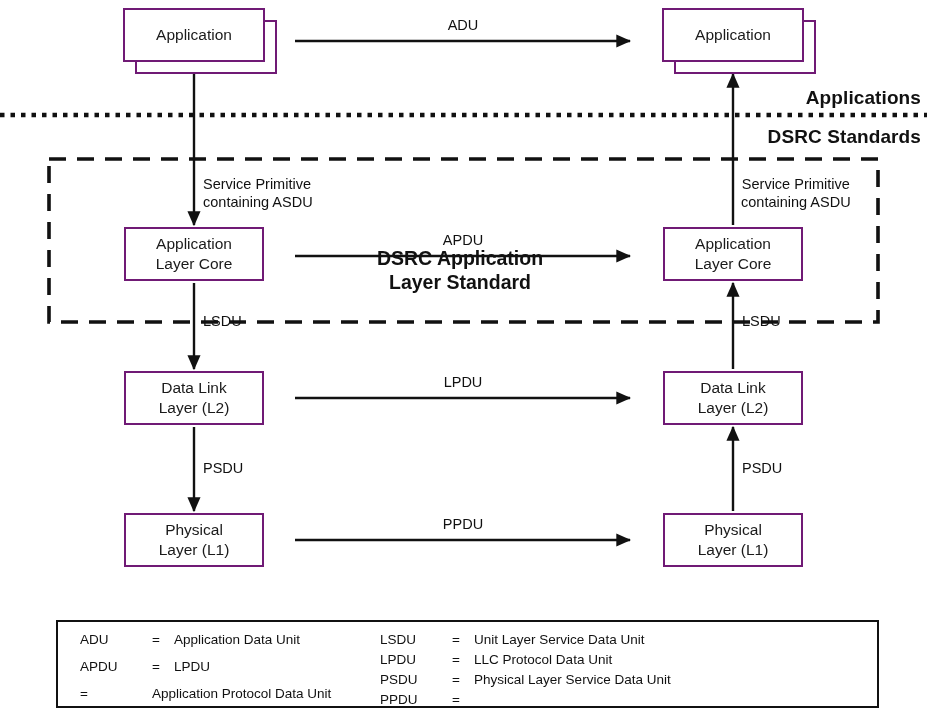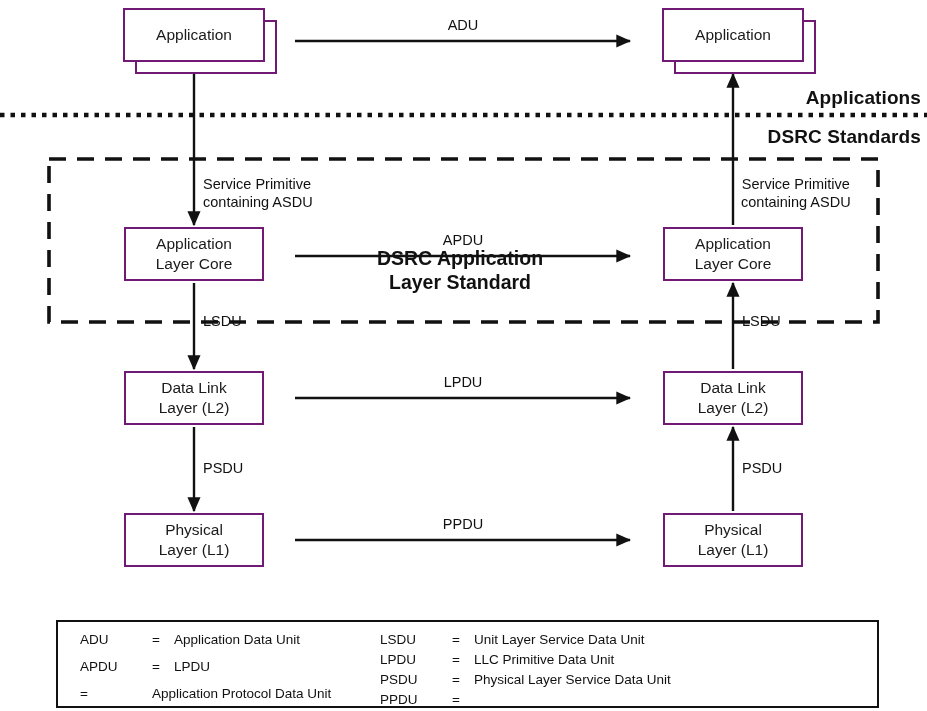--- a/index.html
+++ b/index.html
@@ -210,21 +210,21 @@
         <div class="legend-def">Application Protocol Data Unit</div>
       </div>
 
       <div class="legend-col right">
         <div class="legend-abbr">LSDU</div>
         <div class="legend-eq">=</div>
         <div class="legend-def">Unit Layer Service Data Unit</div>
 
         <div class="legend-abbr">LPDU</div>
         <div class="legend-eq">=</div>
-        <div class="legend-def">LLC Primitive Data Unit</div>
+        <div class="legend-def">LLC Protocol Data Unit</div>
 
         <div class="legend-abbr">PSDU</div>
         <div class="legend-eq">=</div>
         <div class="legend-def">Physical Layer Service Data Unit</div>
 
         <div class="legend-abbr">PPDU</div>
         <div class="legend-eq">=</div>
       </div>
     </div>
   </div>

